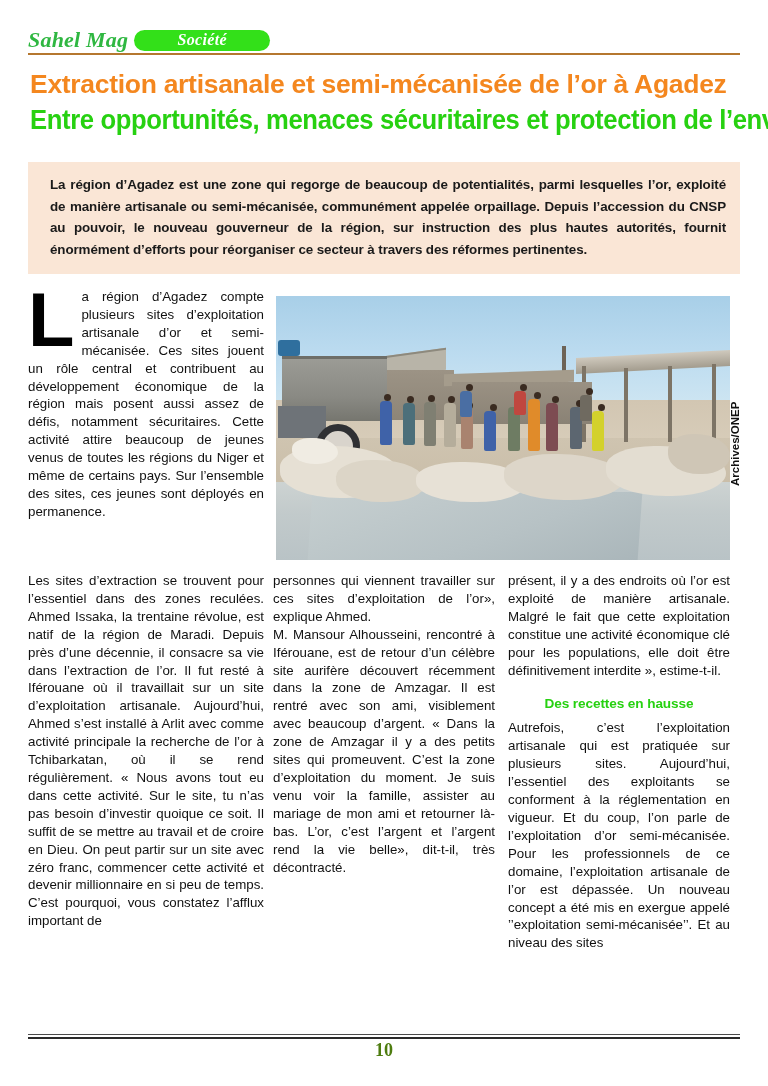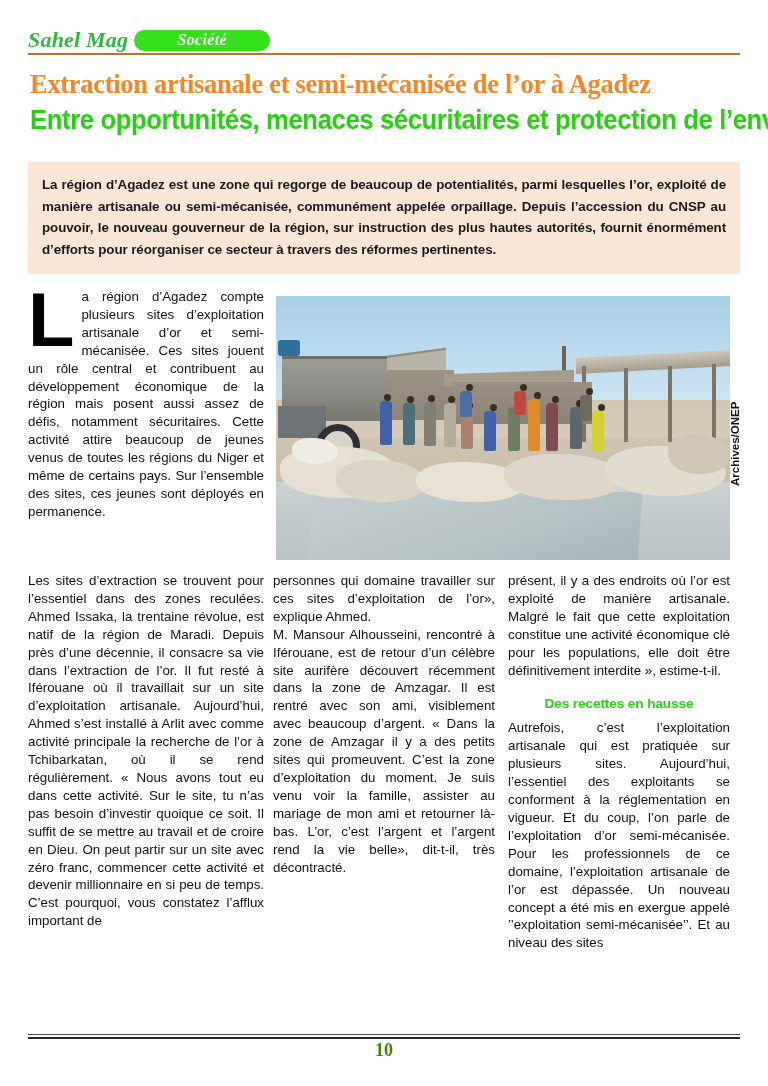--- a/index.html
+++ b/index.html
@@ -69,21 +69,21 @@
     height: 2px;
     background: #b5772f;
   }
 
   
   .headline-main {
     position: absolute;
     left: 30px;
     top: 69px;
     width: 712px;
-    font-family: Liberation Serif, serif;
+    font-family: Liberation Sans, sans-serif;
     font-weight: bold;
     font-size: 26.5px;
     line-height: 30px;
     color: #f4871f;
     letter-spacing: -0.3px;
     white-space: nowrap;
   }
   .headline-sub {
     position: absolute;
     left: 30px;
@@ -100,21 +100,21 @@
     white-space: nowrap;
   }
 
   
   .chapeau {
     position: absolute;
     left: 28px;
     top: 162px;
     width: 712px;
     background: #fae6d6;
-    padding: 12px 14px 14px 14px;
+    padding: 12px 14px 14px 22px;
     box-sizing: border-box;
   }
   .chapeau p {
     margin: 0;
     font-family: "Liberation Sans", sans-serif;
     font-weight: bold;
     font-size: 13.4px;
     line-height: 21.5px;
     color: #1a1a1a;
     text-align: justify;
@@ -416,21 +416,21 @@
 
   <div class="col" id="col1">
     <p class="dropcap-para"><span class="dropcap">L</span><span>a région d’Agadez compte plusieurs sites d’exploitation artisanale d’or et semi-mécanisée. Ces sites jouent un rôle central et contribuent au développement économique de la région mais posent aussi assez de défis, notamment sécuritaires. Cette activité attire beaucoup de jeunes venus de toutes les régions du Niger et même de certains pays. Sur l’ensemble des sites, ces jeunes sont déployés en permanence.</span></p>
   </div>
 
   <div class="col1-tail">
     <p>Les sites d’extraction se trouvent pour l’essentiel dans des zones reculées. Ahmed Issaka, la trentaine révolue, est natif de la région de Maradi. Depuis près d’une décennie, il consacre sa vie dans l’extraction de l’or. Il fut resté à Iférouane où il travaillait sur un site d’exploitation artisanale. Aujourd’hui, Ahmed s’est installé à Arlit avec comme activité principale la recherche de l’or à Tchibarkatan, où il se rend régulièrement. « Nous avons tout eu dans cette activité. Sur le site, tu n’as pas besoin d’investir quoique ce soit. Il suffit de se mettre au travail et de croire en Dieu. On peut partir sur un site avec zéro franc, commencer cette activité et devenir millionnaire en si peu de temps. C’est pourquoi, vous constatez l’afflux important de</p>
   </div>
 
   <div class="col" id="col2">
-    <p>personnes qui domaine travailler sur ces sites d’exploitation de l’or», explique Ahmed.</p>
+    <p>personnes qui viennent travailler sur ces sites d’exploitation de l’or», explique Ahmed.</p>
     <p>M. Mansour Alhousseini, rencontré à Iférouane, est de retour d’un célèbre site aurifère découvert récemment dans la zone de Amzagar. Il est rentré avec son ami, visiblement avec beaucoup d’argent. « Dans la zone de Amzagar il y a des petits sites qui promeuvent. C’est la zone d’exploitation du moment. Je suis venu voir la famille, assister au mariage de mon ami et retourner là-bas. L’or, c’est l’argent et l’argent rend la vie belle», dit-t-il, très décontracté.</p>
   </div>
 
   <div class="col" id="col3">
     <p>présent, il y a des endroits où l’or est exploité de manière artisanale. Malgré le fait que cette exploitation constitue une activité économique clé pour les populations, elle doit être définitivement interdite », estime-t-il.</p>
     <span class="subhead-green">Des recettes en hausse</span>
     <p>Autrefois, c’est l’exploitation artisanale qui est pratiquée sur plusieurs sites. Aujourd’hui, l’essentiel des exploitants se conforment à la réglementation en vigueur. Et du coup, l’on parle de l’exploitation d’or semi-mécanisée. Pour les professionnels de ce domaine, l’exploitation artisanale de l’or est dépassée. Un nouveau concept a été mis en exergue appelé ’’exploitation semi-mécanisée’’. Et au niveau des sites</p>
   </div>
 
   <div class="footer-rule-1"></div>

